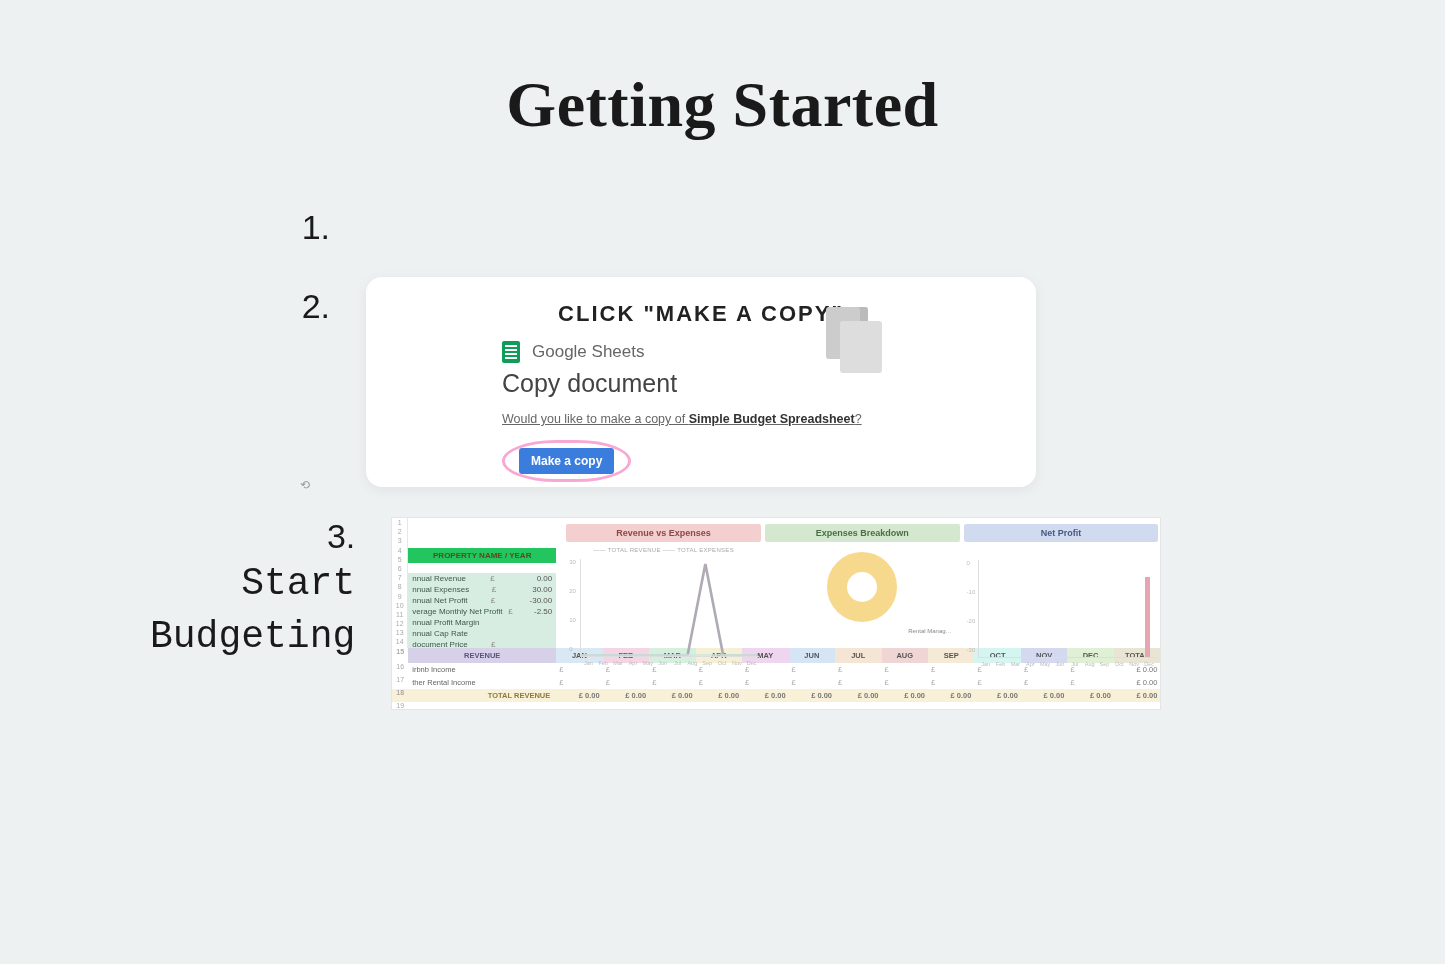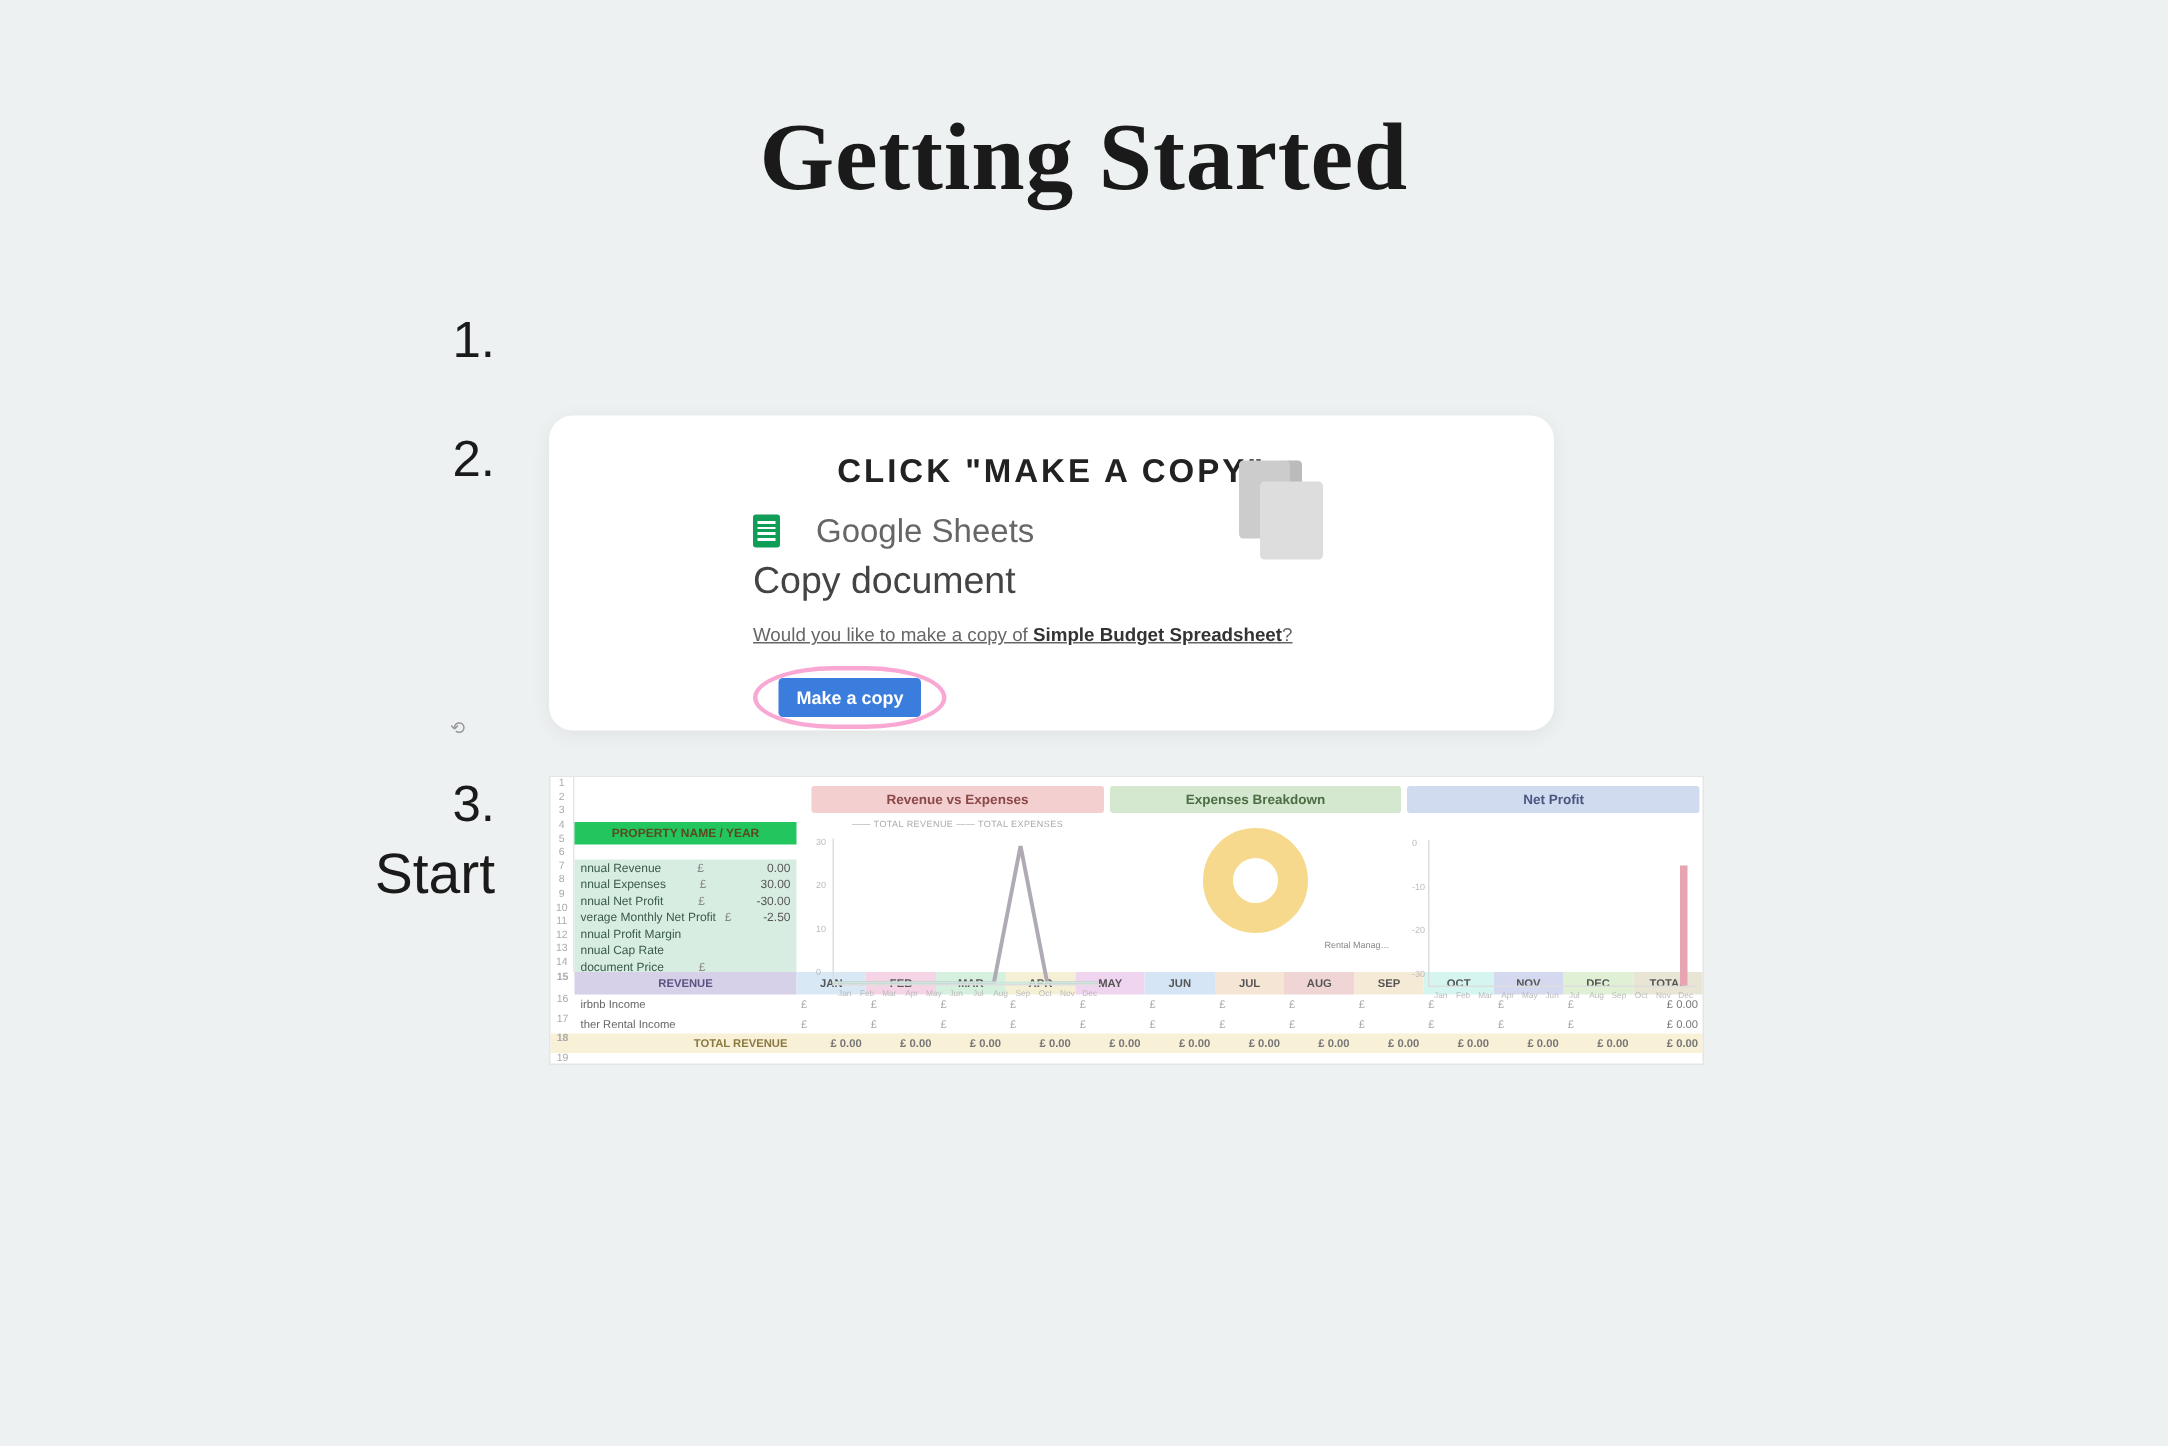--- a/index.html
+++ b/index.html
@@ -37,21 +37,21 @@
     font-size: 34px;
     font-weight: 300;
     font-family: "Segoe UI", Arial, sans-serif;
     min-width: 40px;
     text-align: right;
     padding-top: 10px;
   }
   .step-label {
     font-size: 38px;
     font-weight: 300;
-    font-family: Liberation Sans, sans-serif;
+    font-family: Liberation Mono, monospace;
     text-align: right;
     line-height: 1.35;
   }
   .card {
     background: #fff;
     border-radius: 16px;
     box-shadow: 0 3px 14px rgba(0,0,0,0.06);
     padding: 24px 36px 28px;
     width: 670px;
   }
@@ -66,21 +66,21 @@
   .card-body {
     font-size: 18.5px;
     letter-spacing: 1px;
     text-align: center;
     color: #565656;
     line-height: 1.8;
   }
 
   
   .gs-wrap { margin-top: 14px; padding-left: 100px; }
-  .gs-line { display: flex; align-items: center; gap: 24px; color:#666; font-size:22px; margin-bottom:6px;}
+  .gs-line { display: flex; align-items: center; gap: 12px; color:#666; font-size:17px; margin-bottom:6px;}
   .gs-icon { width:18px;height:22px;background:#0f9d58;border-radius:2px;position:relative; }
   .gs-icon::after{content:'';position:absolute;inset:4px 3px 4px 3px;background:repeating-linear-gradient(#fff,#fff 2px,#0f9d58 2px,#0f9d58 4px);}
   .gs-copy { font-size:25px; color:#444; font-weight:400; margin-bottom:14px; }
   .gs-q { font-size:12.5px; color:#666; margin-bottom:14px;text-decoration:underline;}
   .gs-q b { color:#333; }
   .gs-btn-outline { display:inline-block; border:3px solid #f9a8d4; border-radius:50%/60%; padding:5px 14px;}
   .gs-btn { background:#3b7ddd; color:#fff; font-size:12px; font-weight:600; padding:6px 12px; border-radius:3px; display:inline-block;}
   .files-icon { position:absolute; right:150px; top:30px; width:60px; height:70px; }
   .file-a,.file-b{position:absolute;width:42px;height:52px;background:#ccc;border-radius:3px;}
   .file-a{top:0;left:0;box-shadow:inset -8px 0 0 #bbb;}
@@ -174,20 +174,21 @@
         <div class="file-a"></div>
           <div class="file-b"></div>
       </div>
     </div>
   </div>
 
   <div class="step-row step3-row">
     <div class="step3-left">
       <div class="step-num" style="padding-top:0;">3.</div>
       <div class="step-label">Start</div>
+      <div class="step-label">Budgeting</div>
     </div>
 
     <div class="sheet">
       <div class="sheet-top">
         <div class="sheet-rows">
           <span>1</span>
             <span>2</span>
             <span>3</span>
             <span>4</span>
             <span>5</span>

